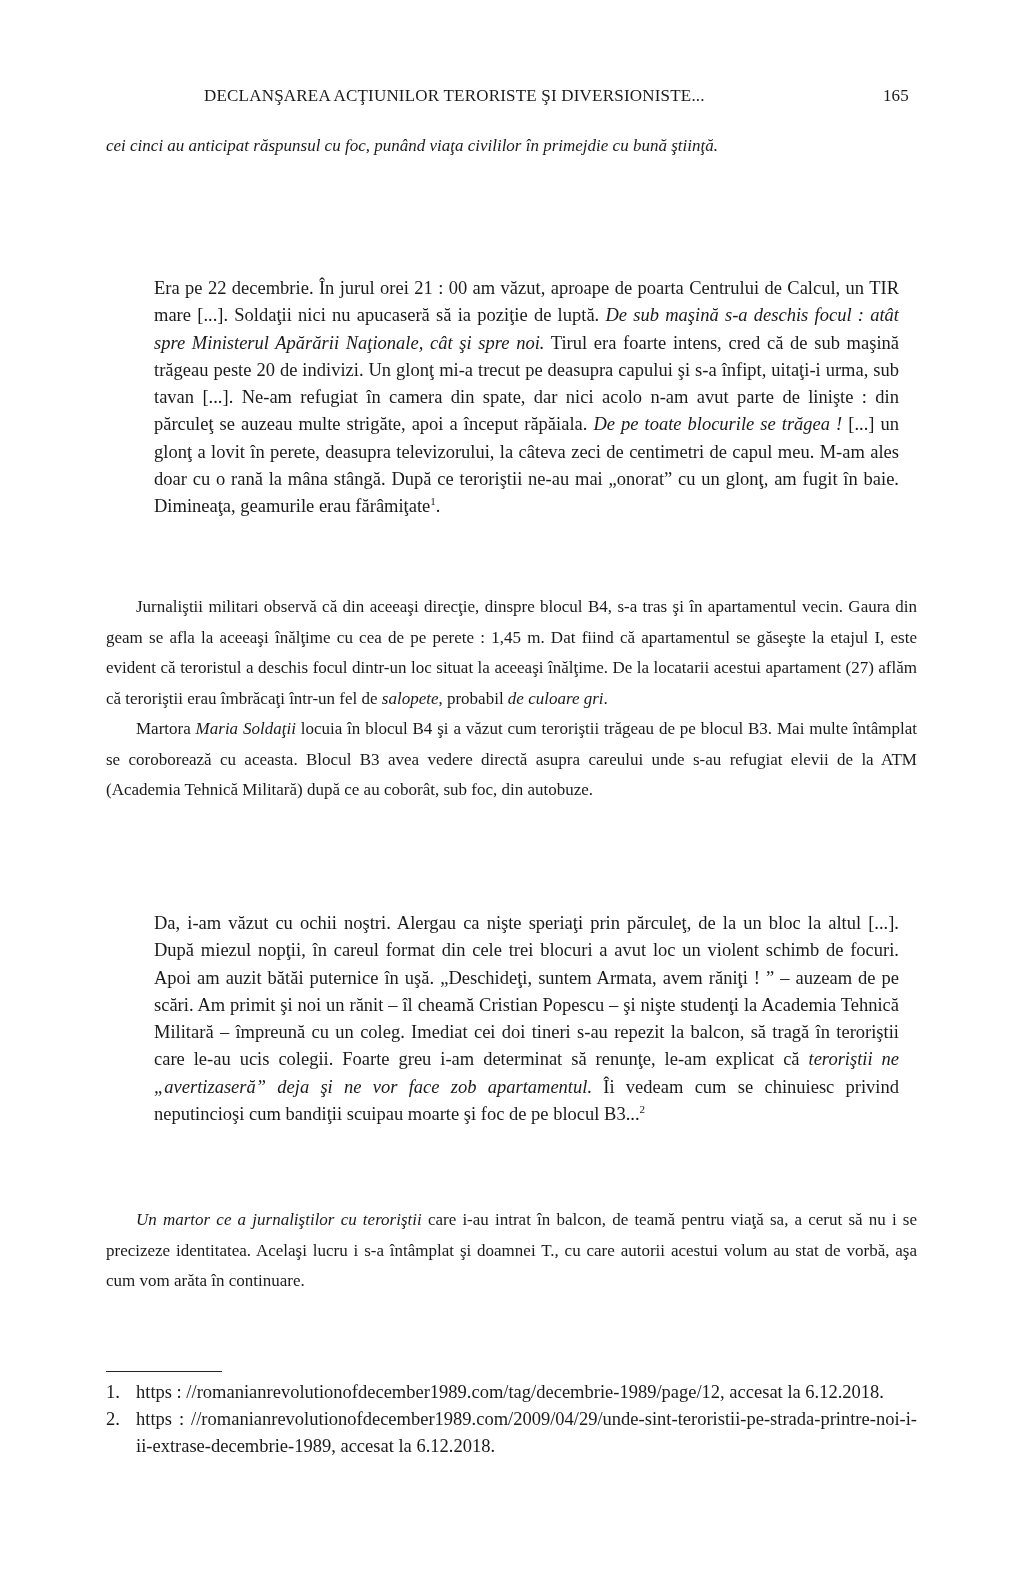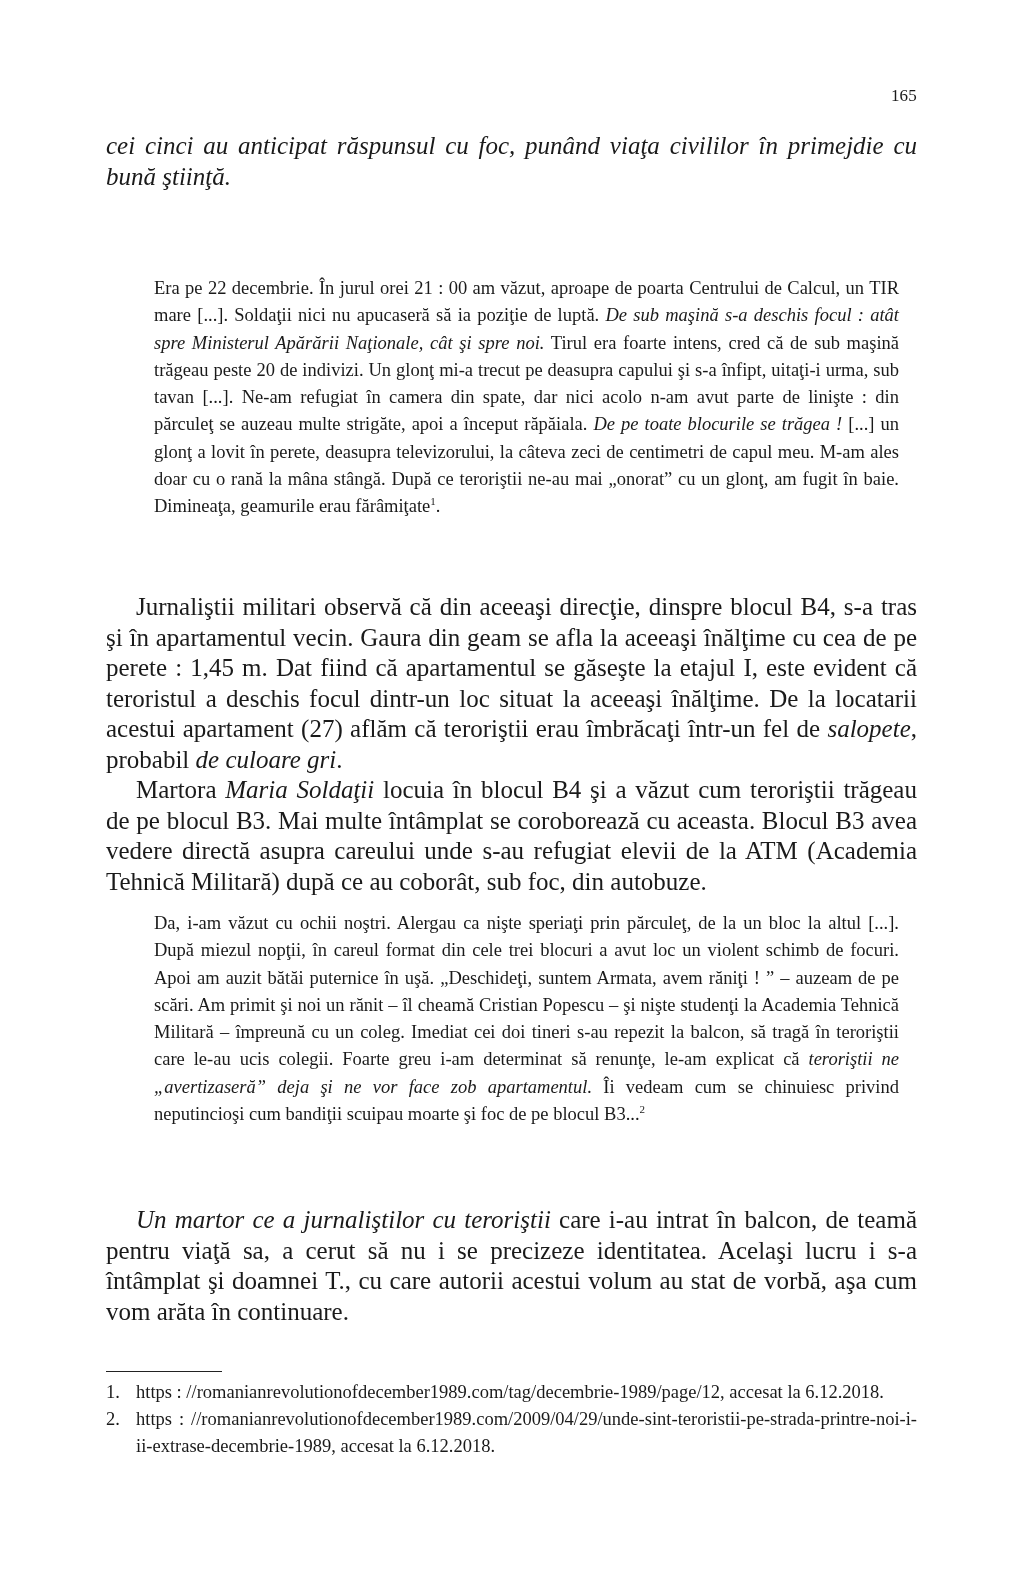--- a/index.html
+++ b/index.html
@@ -2,22 +2,22 @@
 <html><head>
 <meta charset="utf-8">
 <style>
   html, body { margin: 0; padding: 0; background: #ffffff; }
   body { width: 1024px; height: 1589px; position: relative; overflow: hidden;
          font-family: "Liberation Serif", "DejaVu Serif", serif; color: #1a1a1a; }
   .page { position: absolute; left: 106px; top: 0; width: 811px; }
   .running-head { position: absolute; top: 86px; left: 0; width: 811px; height: 26px;
                   font-size: 17px; letter-spacing: 0.2px; }
   .running-head .title { position: absolute; left: 98px; top: 0; }
-  .running-head .pagenum { position: absolute; right: 0; top: 0; }
-  .body { font-size: 25px; line-height: 30.5px; text-align: justify; }
+  .running-head .pagenum { position: absolute; right: 8px; top: 0; }
+  .body { font-size: 17px; line-height: 30.5px; text-align: justify; }
   .body p { margin: 0; }
   .indent { text-indent: 30px; }
   .quote { font-size: 18.5px; line-height: 27.3px; text-align: justify;
            padding-left: 30px; padding-right: 0; }
   .quote p { margin: 18px; }
   i { font-style: italic; }
   sup { font-size: 11px; vertical-align: super; line-height: 0; }
   .b1 { position: absolute; top: 131px; left: 0; width: 811px; }
   .q1 { position: absolute; top: 257px; left: 0; width: 781px; }
   .b2 { position: absolute; top: 592px; left: 0; width: 811px; }
@@ -29,20 +29,21 @@
                font-size: 18.5px; line-height: 27px; }
   .fn { position: relative; padding-left: 30px; text-align: justify; }
   .fn .num { position: absolute; left: 0; top: 0; }
 </style>
 </head>
 <body>
 
 <div class="page">
 
   <div class="running-head">
+    <span class="title">DECLANŞAREA ACŢIUNILOR TERORISTE ŞI DIVERSIONISTE...</span>
     <span class="pagenum">165</span>
   </div>
 
   <div class="body b1">
     <p><i>cei cinci au anticipat răspunsul cu foc, punând viaţa civililor în primejdie cu bună ştiinţă.</i></p>
   </div>
 
   <div class="quote q1">
     <p><span>Era pe 22 decembrie. În jurul orei 21 : 00 am văzut, aproape de poarta Centrului de Calcul, un TIR mare [...]. Soldaţii nici nu apucaseră să ia poziţie de luptă. </span><i>De sub maşină s-a deschis focul : atât spre Ministerul Apărării Naţionale, cât şi spre noi.</i><span> Tirul era foarte intens, cred că de sub maşină trăgeau peste 20 de indivizi. Un glonţ mi-a trecut pe deasupra capului şi s-a înfipt, uitaţi-i urma, sub tavan [...]. Ne-am refugiat în camera din spate, dar nici acolo n-am avut parte de linişte : din părculeţ se auzeau multe strigăte, apoi a început răpăiala. </span><i>De pe toate blocurile se trăgea !</i><span> [...] un glonţ a lovit în perete, deasupra televizorului, la câteva zeci de centimetri de capul meu. M-am ales doar cu o rană la mâna stângă. După ce teroriştii ne-au mai „onorat” cu un glonţ, am fugit în baie. Dimineaţa, geamurile erau fărâmiţate</span><sup>1</sup><span>.</span></p>
   </div>

